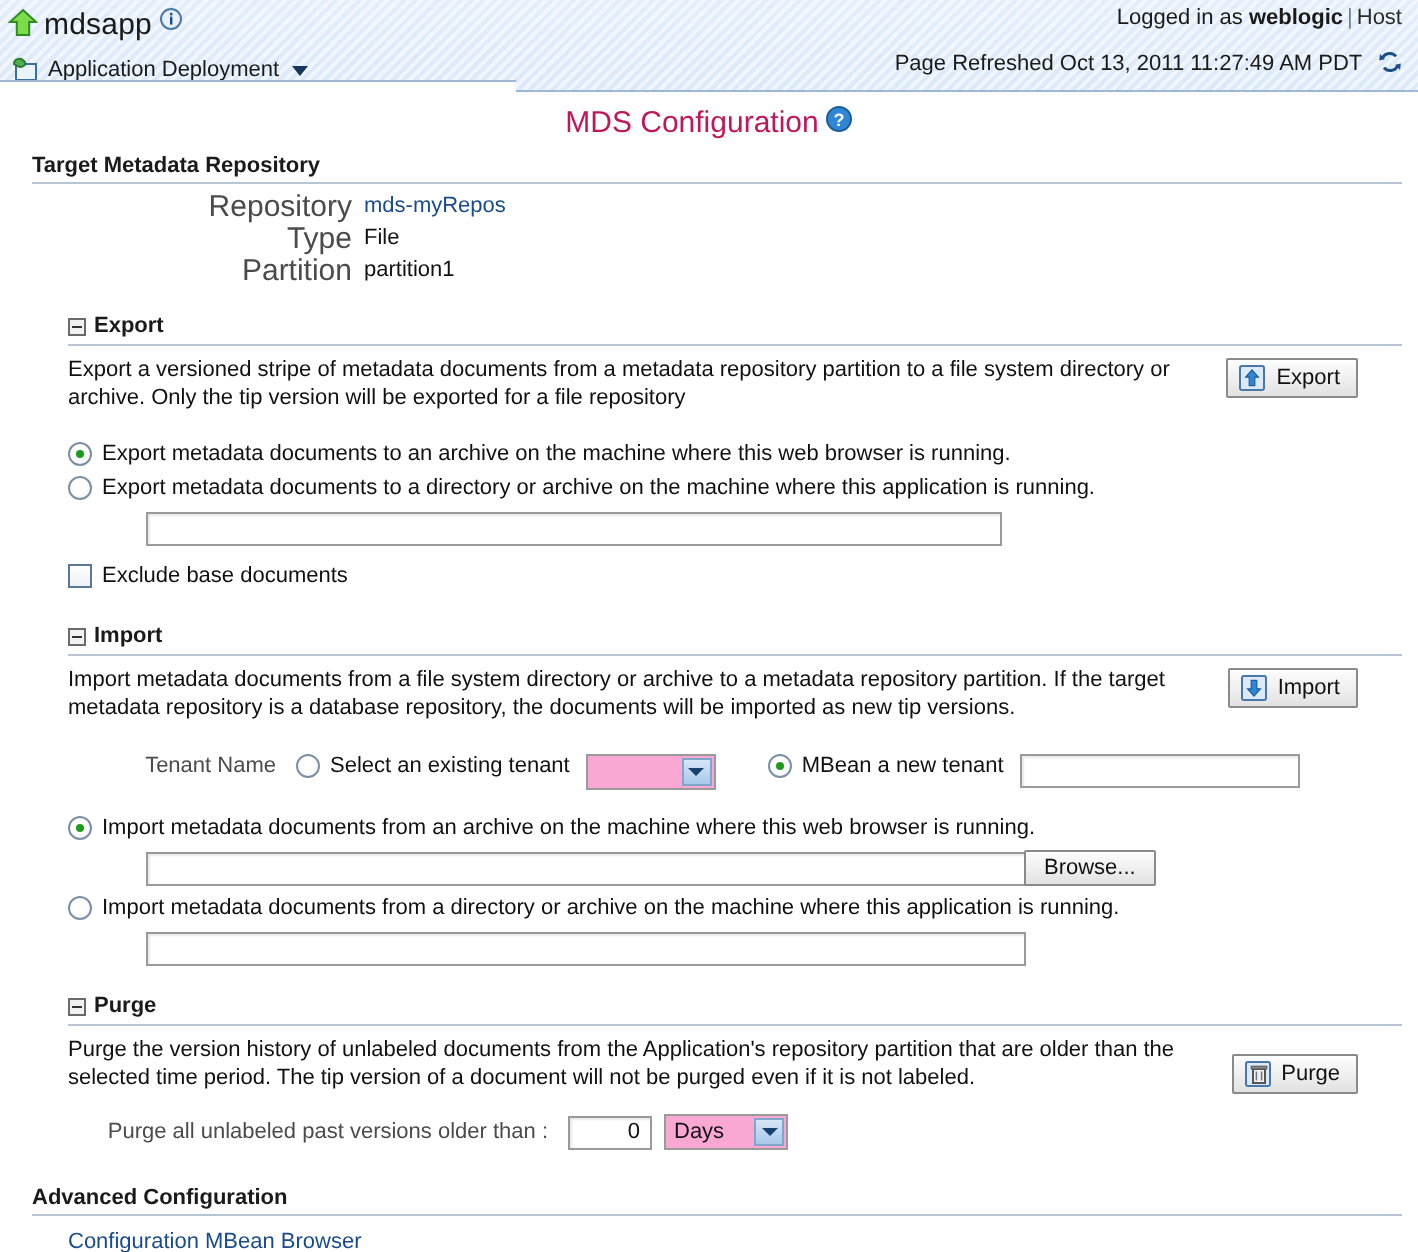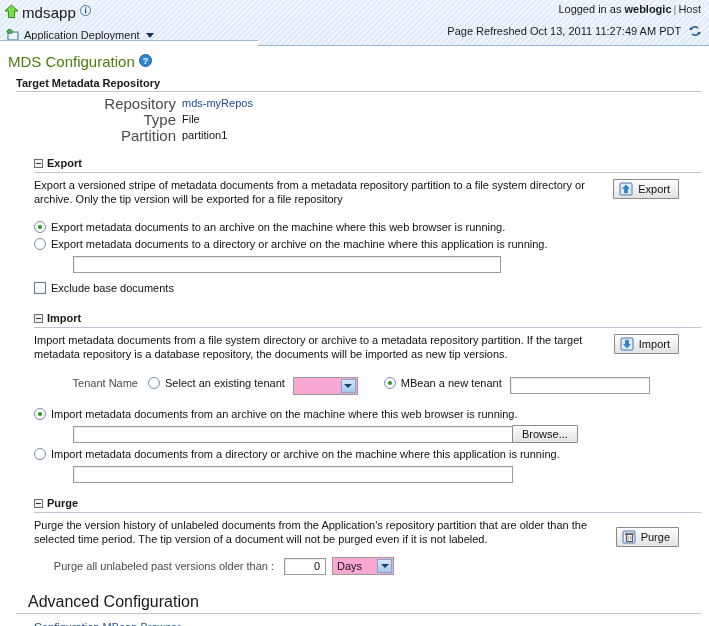--- a/index.html
+++ b/index.html
@@ -93,24 +93,25 @@
     margin-left: 5px;
     vertical-align: -2px;
     width: 12px; height: 12px;
   }
 
   
   .page { position: relative; padding: 0 8px; }
 
   .page-title {
     font-size: 15px;
-    color: #4d7c0f;
+    color: #be185d;
     margin: 7px 0 0 0;
     padding-left: 0px;
     white-space: nowrap;
+    text-align: center;
   }
   .help-icon {
     display: inline-block;
     vertical-align: 0px;
     margin-left: 4px;
     width: 13px; height: 13px;
   }
 
   .section-hdr {
     font-weight: bold;
@@ -275,24 +276,24 @@
     border-right: 4px solid transparent;
     border-top: 4px solid #16436e;
   }
 
   .field-label {
     font-size: 11px;
     color: #4b4b4b;
   }
 
   .adv-title {
-    font-weight: normal;
-    font-size: 16px;
+    font-weight: bold;
+    font-size: 11px;
     color: #1a1a1a;
-    margin-left: 20px;
+    margin-left: 8px;
   }
   .adv-links { margin: 6px 0 0 26px; line-height: 14px; }
   .adv-links a {
     display: block;
     color: #1a4b8c;
     text-decoration: none;
     font-size: 11px;
   }
   .caret-text { border-right: 1px solid #222; }
 </style>

